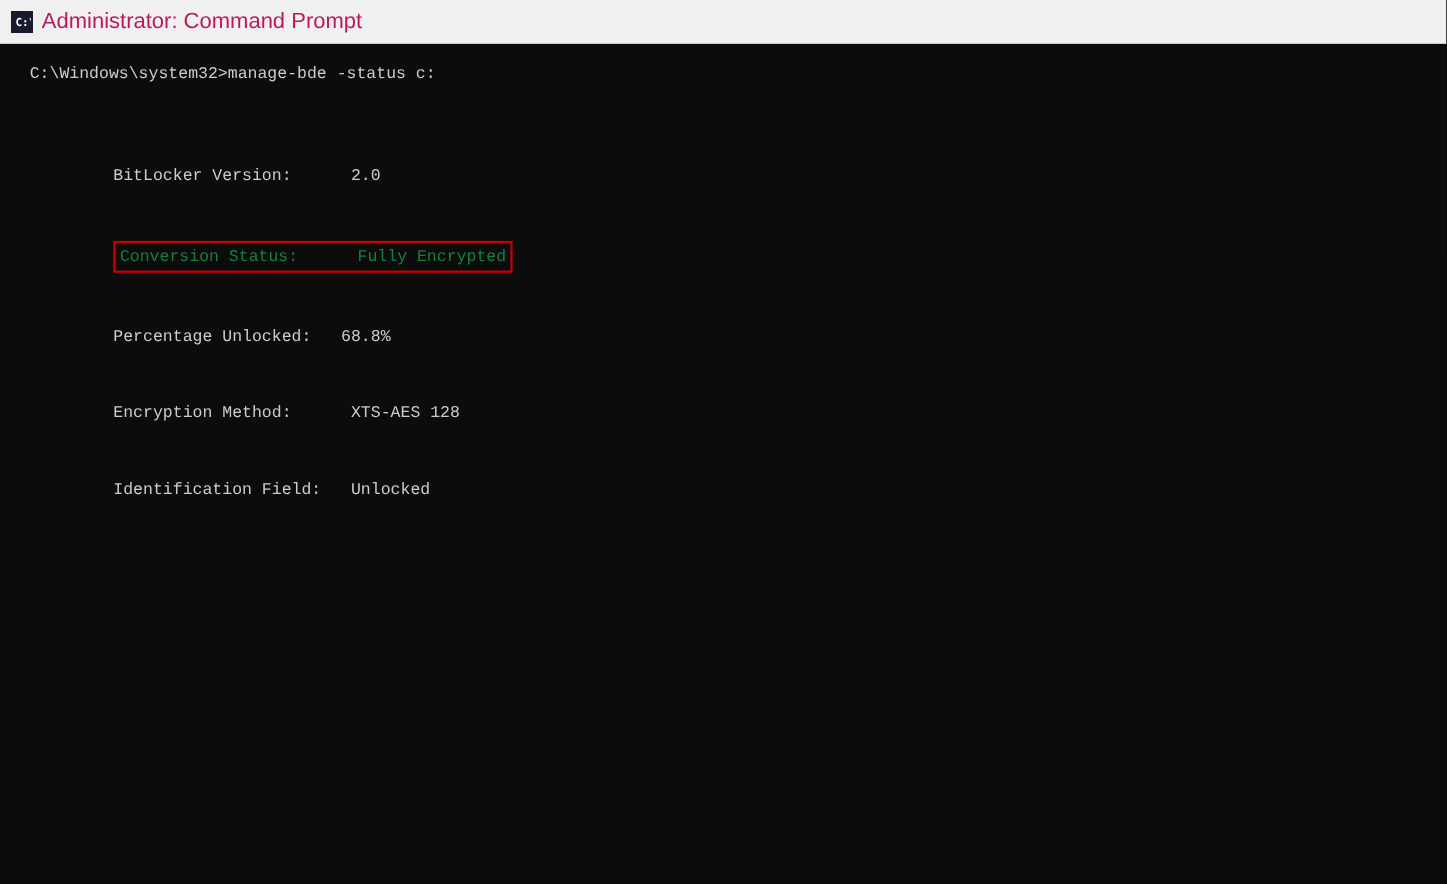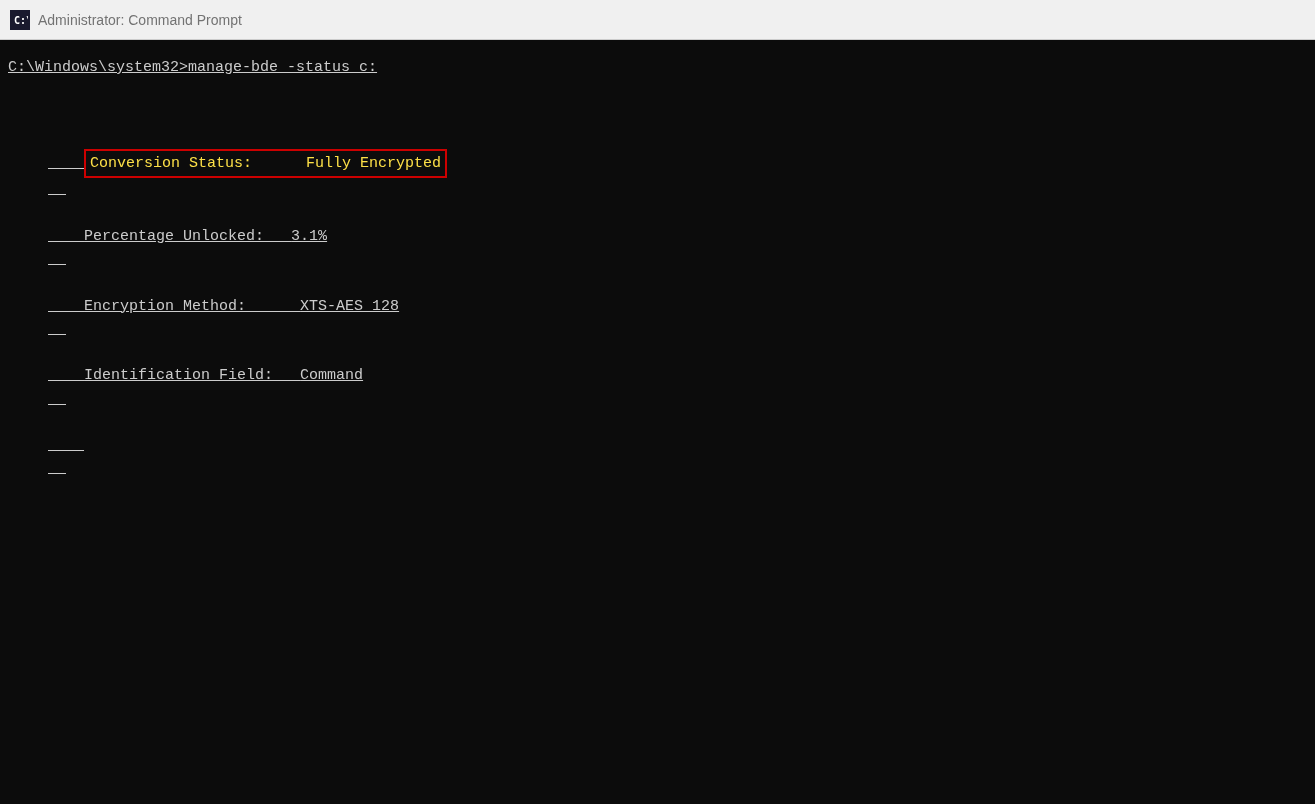--- a/index.html
+++ b/index.html
@@ -36,49 +36,48 @@
       flex-shrink: 0;
     }
 
     .title-bar-icon svg {
       width: 16px;
       height: 16px;
     }
 
     .title-bar-text {
       font-family: 'Segoe UI', Arial, sans-serif;
-      font-size: 14px;
-      color: #737373;
+      font-size: 20px;
+      color: #be185d;
       font-weight: normal;
     }
 
     .terminal {
       background: #0c0c0c;
       color: #cccccc;
-      padding: 16px 8px;
+      padding: 16px 27px;
       height: calc(804px - 40px);
       font-size: 15px;
       line-height: 1.55;
       overflow: hidden;
-      text-decoration: underline;
     }
 
     .line {
       white-space: pre;
     }
 
     .blank {
       height: 1.55em;
     }
 
     .highlight-box {
       display: inline-block;
       border: 2px solid #cc0000;
       padding: 1px 4px;
-      color: #fde047;
+      color: #15803d;
       white-space: pre;
     }
 
     .indented {
       padding-left: 40px;
     }
   </style>
 </head>
 <body>
 
@@ -91,36 +90,39 @@
   </div>
   <span class="title-bar-text">Administrator: Command Prompt</span>
 </div>
 
 <div class="terminal">
   <div class="line">C:\Windows\system32&gt;manage-bde -status c:</div>
   <div class="blank"></div>
   <div class="blank"></div>
 
 
+  <div class="line indented">
+    <span>BitLocker Version:      </span><span>2.0</span>
+  </div>
 
   <div class="line indented">
     <span class="highlight-box">Conversion Status:      Fully Encrypted</span>
   </div>
 
   <div class="line indented">
-    <span>Percentage Unlocked:   </span><span>3.1%</span>
+    <span>Percentage Unlocked:   </span><span>68.8%</span>
   </div>
 
   <div class="line indented">
     <span>Encryption Method:      </span><span>XTS-AES 128</span>
   </div>
 
 
 
   <div class="line indented">
-    <span>Identification Field:   </span><span>Command</span>
+    <span>Identification Field:   </span><span>Unlocked</span>
   </div>
 
   <div class="line indented">
     
   </div>
 
 </div>
 
 </body></html>

